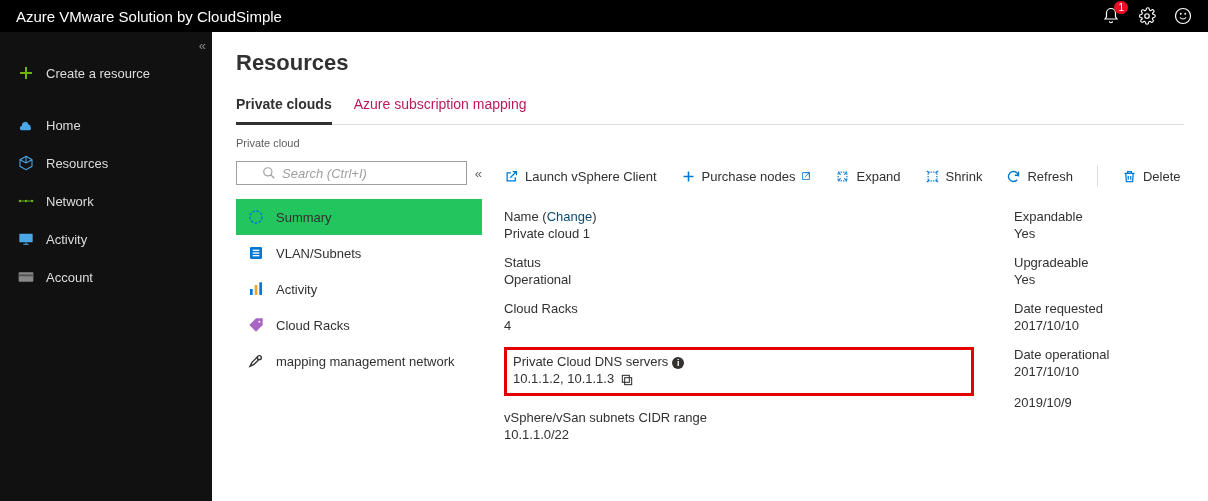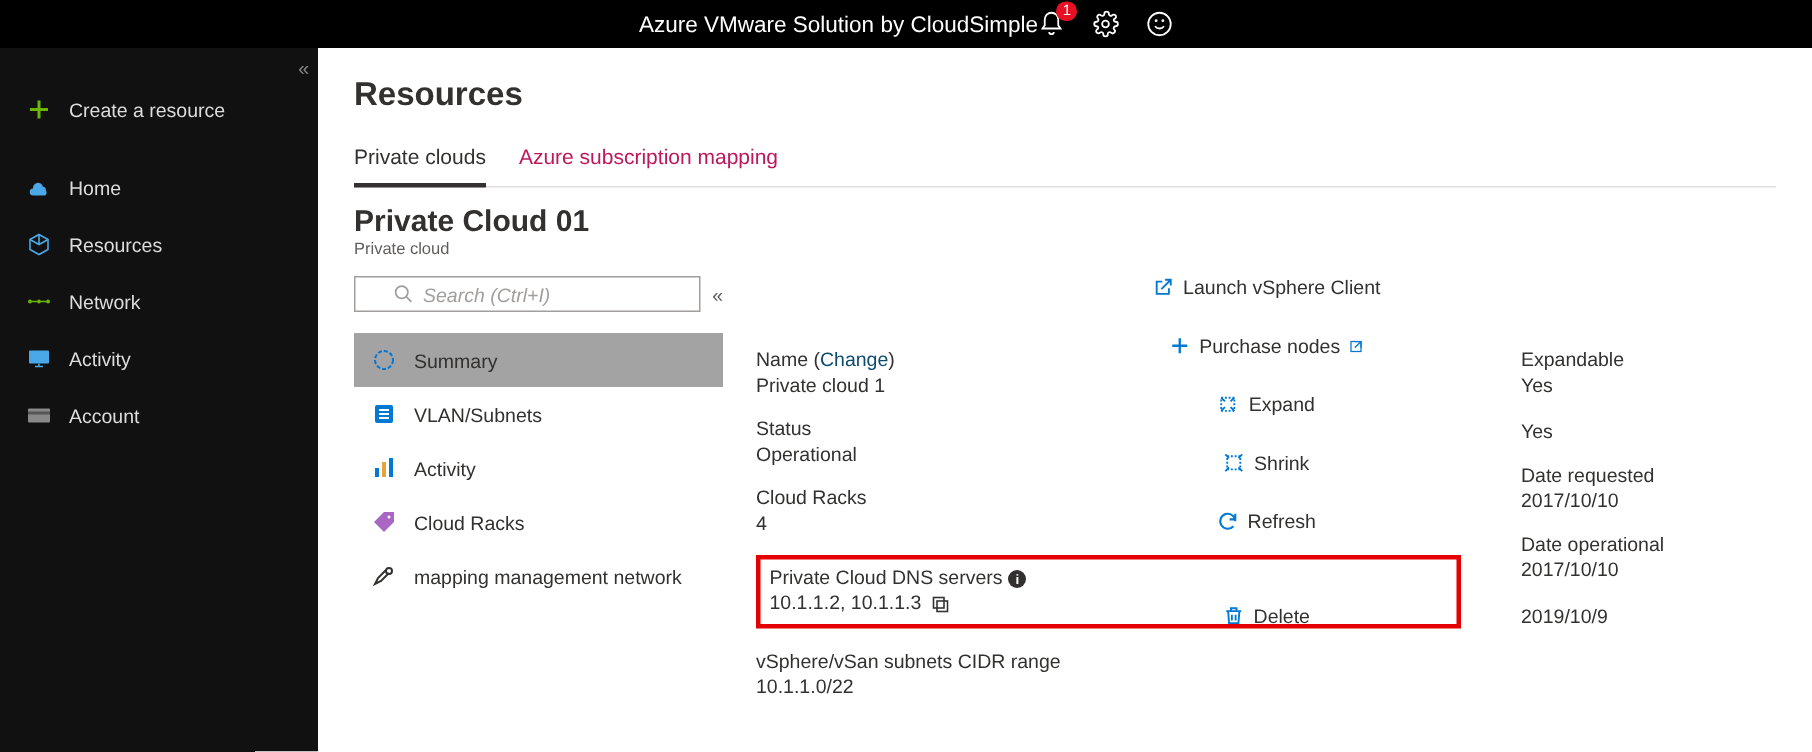--- a/index.html
+++ b/index.html
@@ -1,45 +1,45 @@
 <!DOCTYPE html>
 <html><head>
 <meta charset="utf-8">
 <style>
 * { box-sizing: border-box; margin: 0; padding: 0; }
 body { font-family: "Segoe UI", -apple-system, sans-serif; font-size: 13px; color: #323130; background: #fff; width: 1208px; height: 501px; overflow: hidden; }
-.topbar { height: 32px; background: #000; color: #fff; display: flex; align-items: center; padding: 0 16px; justify-content: center; }
+.topbar { height: 32px; background: #000; color: #fff; display: flex; align-items: center; padding: 0 16px; justify-content: space-between; }
 .topbar-title { font-size: 15px; font-weight: 400; }
 .topbar-actions { display: flex; gap: 18px; align-items: center; }
 .icon-btn { position: relative; cursor: pointer; }
 .badge { position: absolute; top: -6px; right: -8px; background: #e81123; color: #fff; border-radius: 8px; font-size: 10px; padding: 0 4px; min-width: 12px; text-align: center; line-height: 13px; }
 .shell { display: flex; height: 469px; }
 .leftnav { width: 212px; background: #111; color: #ddd; display: flex; flex-direction: column; position: relative; }
 .leftnav-collapse { position: absolute; top: 6px; right: 6px; color: #888; cursor: pointer; font-size: 13px; }
 .leftnav-item { display: flex; align-items: flex-end; gap: 12px; padding: 11px 18px; cursor: pointer; font-size: 13px; }
 .leftnav-item.create { margin-top: 22px; margin-bottom: 14px; }
 .leftnav-item .navicon { width: 16px; height: 16px; display: inline-flex; align-items: center; justify-content: center; }
 .main { flex: 1; padding: 18px 24px 0 24px; overflow: hidden; }
 .page-title { font-size: 22px; font-weight: 600; margin-bottom: 14px; }
 .tabs { display: flex; gap: 22px; border-bottom: 1px solid #e1dfdd; margin-bottom: 12px; }
 .tab { padding: 6px 0 10px; cursor: pointer; font-size: 14px; color: #be185d; }
-.tab.active { color: #323130; border-bottom: 3px solid #323130; font-weight: 400; margin-bottom: -1px; }
+.tab.active { color: #323130; border-bottom: 3px solid #323130; font-weight: 700; margin-bottom: -1px; }
 .resource-title { font-size: 20px; font-weight: 700; }
 .resource-subtitle { font-size: 11px; color: #605e5c; margin-top: 0px; margin-bottom: 12px; }
 .content-row { display: flex; gap: 0; }
 .sidepanel { width: 246px; }
 .search-row { display: flex; align-items: center; gap: 8px; margin-bottom: 14px; }
 .search-box { flex: 1; border: 1px solid #a19f9d; height: 24px; display: flex; align-items: center; padding: 0 25px; color: #a19f9d; font-style: italic; font-size: 13px; }
 .search-box .sicon { margin-right: 6px; }
 .collapse-arrow { color: #605e5c; cursor: pointer; font-size: 13px; }
 .side-item { display: flex; align-items: center; gap: 12px; padding: 10px 12px; cursor: pointer; font-size: 13px; }
-.side-item.active { background: #a3a3a3; }
+.side-item.active { background: #22c55e; }
 .side-item .sideicon { width: 16px; height: 16px; display: inline-flex; align-items: center; justify-content: center; }
 .detail { flex: 1; padding-left: 22px; }
-.toolbar { display: flex; align-items: center; gap: 24px; margin-bottom: 18px; height: 30px; flex-direction: column; }
+.toolbar { display: flex; align-items: center; gap: 24px; margin-bottom: 18px; height: 30px; }
 .tool-btn { display: flex; align-items: center; gap: 6px; cursor: pointer; font-size: 13px; color: #323130; }
 .tool-btn .ticon { color: #0078d4; }
 .tool-divider { width: 1px; height: 22px; background: #e1dfdd; }
 .detail-grid { display: flex; gap: 40px; }
 .detail-col { display: flex; flex-direction: column; gap: 14px; }
 .detail-col.left { flex: 1; }
 .detail-col.right { width: 170px; }
 .detail-block .dlabel { font-size: 13px; color: #323130; }
 .detail-block .dvalue { font-size: 13px; color: #323130; margin-top: 2px; }
 .link { color: #0c4a6e; cursor: pointer; }
@@ -136,21 +136,20 @@
       <span>Account</span>
     </div>
   </div>
 
   <div class="main">
     <div class="page-title">Resources</div>
     <div class="tabs">
       <div class="tab active">Private clouds</div>
       <div class="tab">Azure subscription mapping</div>
     </div>
-    <div class="resource-title">Private Cloud 01</div>
     <div class="resource-subtitle">Private cloud</div>
 
     <div class="content-row">
       <div class="sidepanel">
         <div class="search-row">
           <div class="search-box">
             <span class="sicon">
                 <svg width="14" height="14" viewBox="0 0 24 24" fill="none" stroke="#a19f9d" stroke-width="2">
                   <circle cx="10" cy="10" r="7"></circle>
                   <path d="M21 21l-6-6"></path>
@@ -297,20 +296,21 @@
               <div class="dlabel">vSphere/vSan subnets CIDR range</div>
               <div class="dvalue">10.1.1.0/22</div>
             </div>
           </div>
           <div class="detail-col right">
             <div class="detail-block">
               <div class="dlabel">Expandable</div>
               <div class="dvalue">Yes</div>
             </div>
             <div class="detail-block">
+              <div class="dlabel">Upgradeable</div>
               <div class="dvalue">Yes</div>
             </div>
             <div class="detail-block">
               <div class="dlabel">Date requested</div>
               <div class="dvalue">2017/10/10</div>
             </div>
             <div class="detail-block">
               <div class="dlabel">Date operational</div>
               <div class="dvalue">2017/10/10</div>
             </div>

